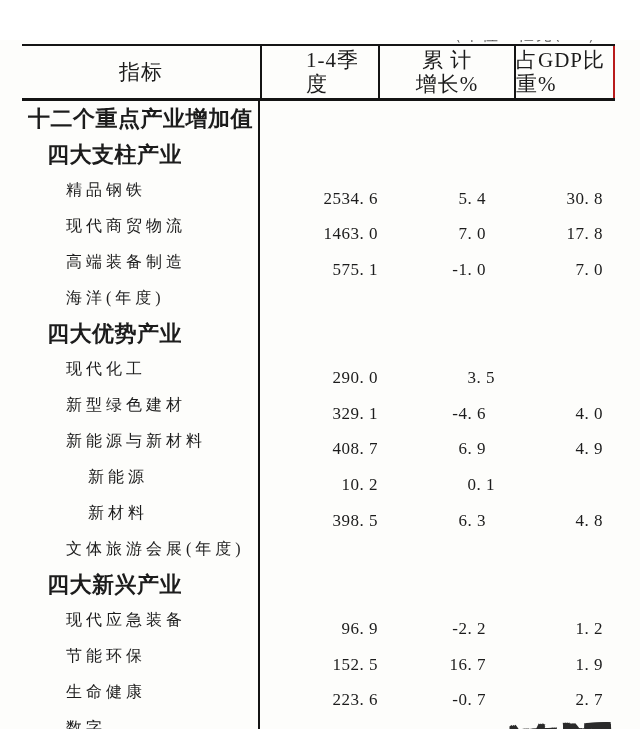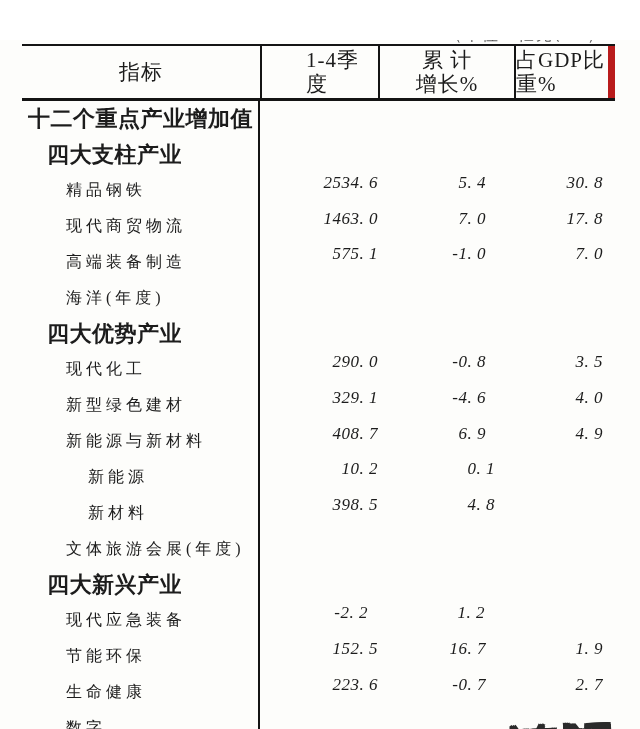--- a/index.html
+++ b/index.html
@@ -27,39 +27,39 @@
     border-bottom:3px solid #141414;
     box-sizing:border-box;
   }
   .th{
     display:flex;flex-direction:column;align-items:center;justify-content:center;
     font-size:21px;line-height:1.15;letter-spacing:1px;box-sizing:border-box;
   }
   .th-c1{width:238px;}
   .th-c2{width:118px;border-left:2px solid #141414;padding-left:44px;}
   .th-c3{width:136px;border-left:2px solid #141414;}
-  .th-c4{flex:1;border-left:2px solid #141414;border-right:7px solid #b91c1c;}
+  .th-c4{flex:1;border-left:2px solid #141414;border-right:2px solid #b91c1c;}
 
   .tbody{border-bottom:4px solid #141414;}
-  .row{display:flex;height:35.85px;align-items:flex-start;}
+  .row{display:flex;height:35.85px;align-items:flex-end;}
   .cell-label{
     width:238px;align-self:stretch;display:flex;align-items:center;
     border-right:2px solid #141414;box-sizing:border-box;
     font-size:16px;letter-spacing:4px;white-space:nowrap;
   }
   .cell-label.bold{
     font-family:"Liberation Sans", sans-serif;
     font-weight:bold;font-size:22px;letter-spacing:0.5px;
   }
   .indent-0{padding-left:6px;}
   .indent-1{padding-left:25px;}
   .indent-2{padding-left:44px;}
   .indent-3{padding-left:66px;}
 
-  .cell-nums{display:flex;align-items:center;flex:1;font-style:italic;}
+  .cell-nums{display:flex;align-items:center;flex:1;}
   .num{font-size:17px;text-align:right;white-space:pre;letter-spacing:0.5px;}
   .num-1{width:118px;}
   .num-2{width:108px;}
   .num-3{width:117px;}
 
   
   .footnote-clip{
     position:absolute;left:34px;top:719px;width:545px;height:8px;
     overflow:hidden;color:#2a2a2a;
   }
@@ -160,21 +160,20 @@
           <div class="cell-nums">
             <span class="num num-1"></span>
             <span class="num num-2"></span>
             <span class="num num-3"></span>
           </div>
         </div>
         <div class="row">
           <div class="cell-label indent-2">现代化工</div>
           <div class="cell-nums">
             <span class="num num-1">290. 0</span>
-            <span class="num num-2">-0. 8</span>
             <span class="num num-3">3. 5</span>
           </div>
         </div>
         <div class="row">
           <div class="cell-label indent-2">新型绿色建材</div>
           <div class="cell-nums">
             <span class="num num-1">329. 1</span>
             <span class="num num-2">-4. 6</span>
             <span class="num num-3">4. 0</span>
           </div>
@@ -191,20 +190,21 @@
           <div class="cell-label indent-3">新能源</div>
           <div class="cell-nums">
             <span class="num num-1">10. 2</span>
             <span class="num num-3">0. 1</span>
           </div>
         </div>
         <div class="row">
           <div class="cell-label indent-3">新材料</div>
           <div class="cell-nums">
             <span class="num num-1">398. 5</span>
+            <span class="num num-2">6. 3</span>
             <span class="num num-3">4. 8</span>
           </div>
         </div>
         <div class="row">
           <div class="cell-label indent-2">文体旅游会展(年度)</div>
           <div class="cell-nums">
             <span class="num num-1"></span>
             <span class="num num-2"></span>
             <span class="num num-3"></span>
           </div>
@@ -213,20 +213,21 @@
           <div class="cell-label indent-1 bold">四大新兴产业</div>
           <div class="cell-nums">
             <span class="num num-1"></span>
             <span class="num num-2"></span>
             <span class="num num-3"></span>
           </div>
         </div>
         <div class="row">
           <div class="cell-label indent-2">现代应急装备</div>
           <div class="cell-nums">
+            <span class="num num-1">96. 9</span>
             <span class="num num-2">-2. 2</span>
             <span class="num num-3">1. 2</span>
           </div>
         </div>
         <div class="row">
           <div class="cell-label indent-2">节能环保</div>
           <div class="cell-nums">
             <span class="num num-1">152. 5</span>
             <span class="num num-2">16. 7</span>
             <span class="num num-3">1. 9</span>

